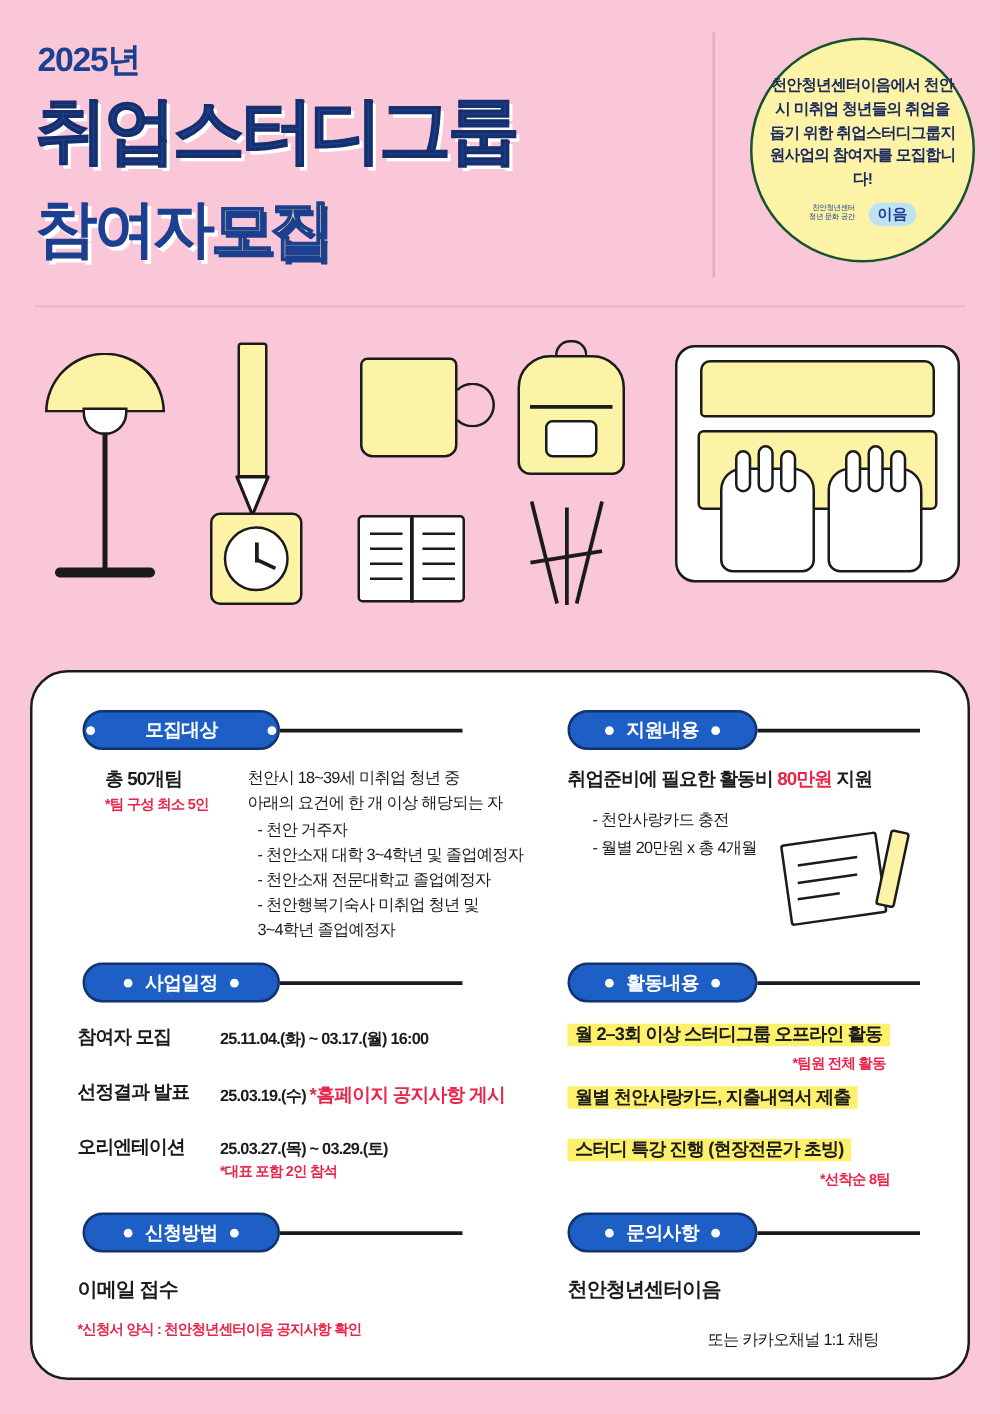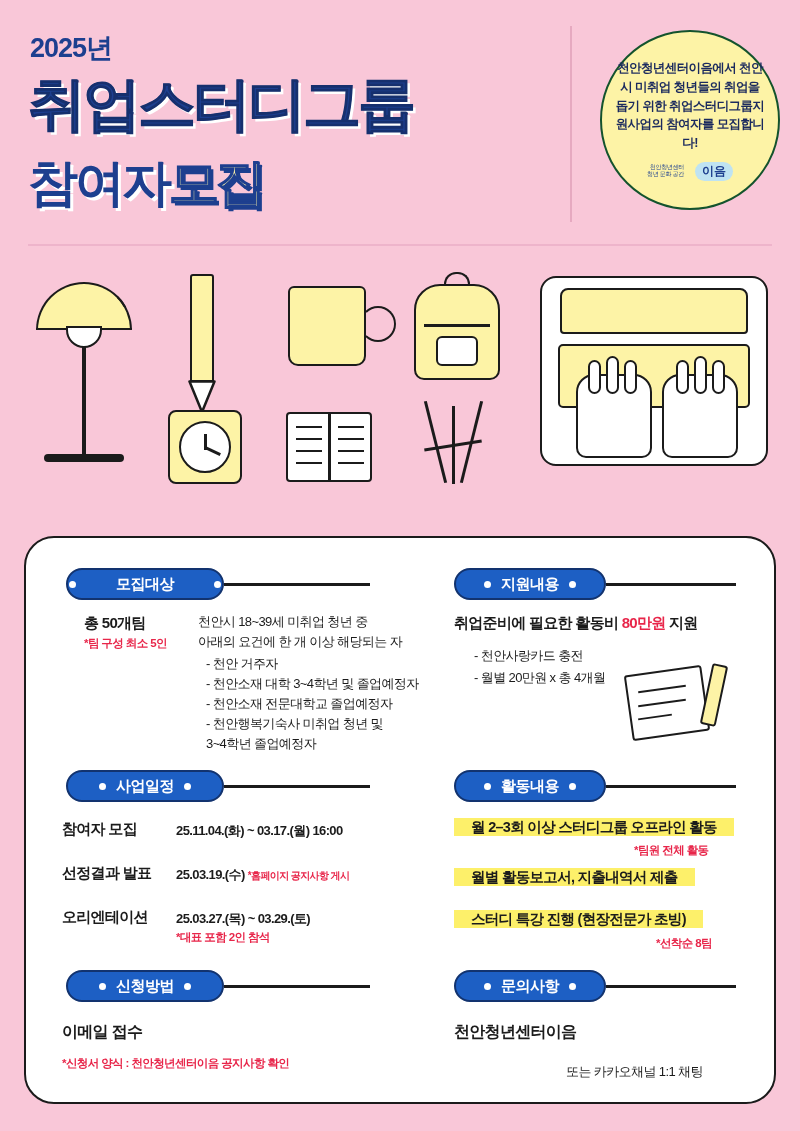--- a/index.html
+++ b/index.html
@@ -102,21 +102,21 @@
     display:flex;align-items:center;justify-content:center;gap:10px;box-sizing:border-box;
     color:#fff;font-weight:bold;font-size:15px;letter-spacing:-0.5px;
   }
   .pill .dot{width:7px;height:7px;border-radius:50%;background:#fff;}
   .rule{position:absolute;height:2.5px;background:#1b1b1b;}
 
   .lbl{position:absolute;font-size:15px;font-weight:bold;letter-spacing:-0.7px;}
   .txt{position:absolute;font-size:13px;line-height:1.55;letter-spacing:-0.6px;}
   .red{color:#e8264a;}
   .small-red{position:absolute;font-size:11.5px;color:#e8264a;font-weight:bold;letter-spacing:-0.6px;}
-  .hl-yellow{background:#fdf06a;padding:1px 17px;}
+  .hl-yellow{background:#fdf06a;padding:1px 6px;}
 
   
   .doc-paper{position:absolute;left:626px;top:668px;width:74px;height:62px;background:#fff;border:2.5px solid #1b1b1b;border-radius:3px;transform:rotate(-8deg);}
   .doc-line{position:absolute;background:#1b1b1b;height:2px;}
   .doc-pen{position:absolute;left:706px;top:662px;width:16px;height:62px;background:#fdf3a6;border:2.5px solid #1b1b1b;border-radius:3px;transform:rotate(12deg);box-sizing:border-box;}
 </style>
 </head>
 <body>
 
 <div class="poster">
@@ -258,41 +258,41 @@
       <span>사업일정</span>
       <span class="dot"></span>
     </div>
     <div class="rule" style="left:198px;top:247px;width:146px;"></div>
 
     <div class="lbl" style="left:36px;top:282px;">참여자 모집</div>
     <div class="txt" style="left:150px;top:283px;font-weight:bold;white-space:nowrap;">25.11.04.(화) ~ 03.17.(월) 16:00</div>
 
     <div class="lbl" style="left:36px;top:326px;">선정결과 발표</div>
     <div class="txt" style="left:150px;top:327px;font-weight:bold;white-space:nowrap;">
-      <span>25.03.19.(수) </span><span class="red" style="font-size:10px;">*홈페이지 공지사항 게시</span>
+      <span>25.03.19.(수) </span><span class="red" style="font-size:15px;">*홈페이지 공지사항 게시</span>
     </div>
 
     <div class="lbl" style="left:36px;top:370px;">오리엔테이션</div>
     <div class="txt" style="left:150px;top:371px;font-weight:bold;white-space:nowrap;">25.03.27.(목) ~ 03.29.(토)</div>
     <div class="small-red" style="left:150px;top:392px;">*대표 포함 2인 참석</div>
 
     <div class="pill" style="left:428px;top:232px;width:152px;">
       <span class="dot"></span>
       <span>활동내용</span>
       <span class="dot"></span>
     </div>
     <div class="rule" style="left:580px;top:247px;width:130px;"></div>
 
     <div style="position:absolute;left:428px;top:280px;">
       <span class="hl-yellow" style="font-size:14.5px;font-weight:bold;letter-spacing:-0.7px;">월 2–3회 이상 스터디그룹 오프라인 활동</span>
     </div>
     <div class="small-red" style="left:608px;top:305px;">*팀원 전체 활동</div>
 
     <div style="position:absolute;left:428px;top:330px;">
-      <span class="hl-yellow" style="font-size:14.5px;font-weight:bold;letter-spacing:-0.7px;">월별 활동보고서, 지출내역서 제출</span>
+      <span class="hl-yellow" style="font-size:14.5px;font-weight:bold;letter-spacing:-0.7px;">월별 천안사랑카드, 지출내역서 제출</span>
     </div>
 
     <div style="position:absolute;left:428px;top:372px;">
       <span class="hl-yellow" style="font-size:14.5px;font-weight:bold;letter-spacing:-0.7px;">스터디 특강 진행 (현장전문가 초빙)</span>
     </div>
     <div class="small-red" style="left:630px;top:398px;">*선착순 8팀</div>
 
     <div class="pill" style="left:40px;top:432px;width:158px;">
       <span class="dot"></span>
       <span>신청방법</span>

